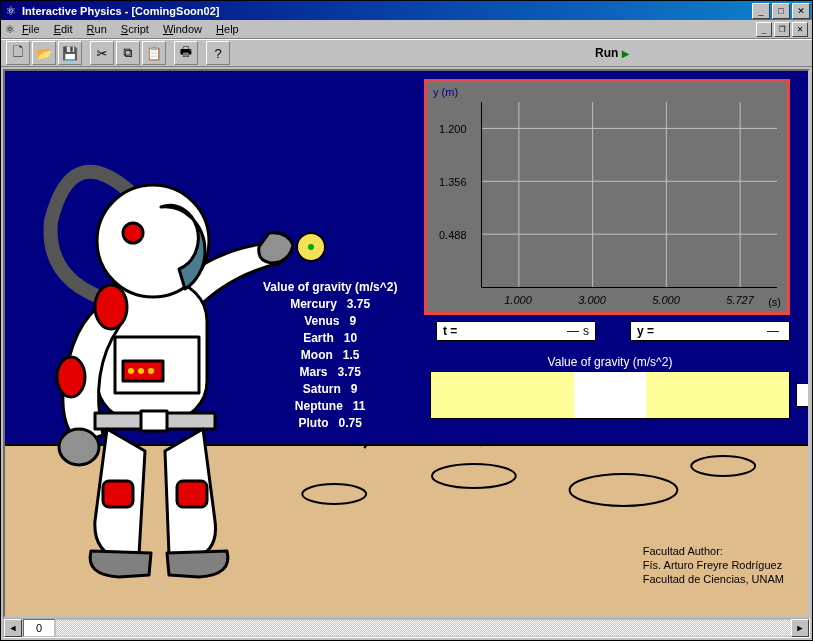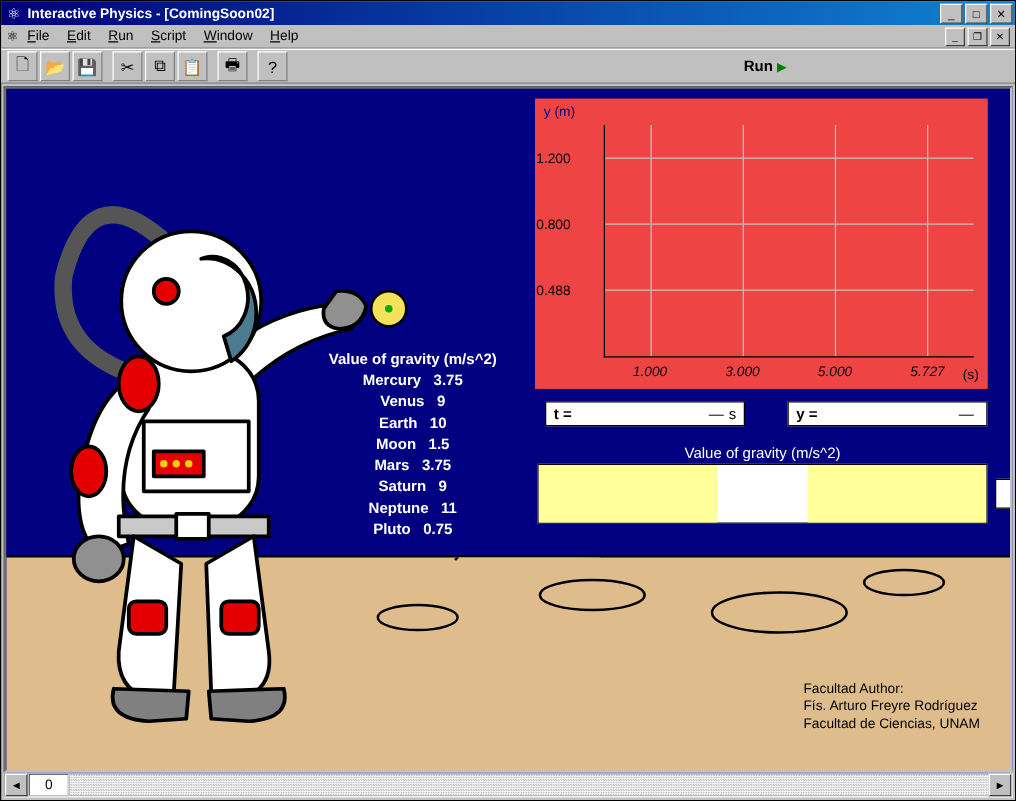--- a/index.html
+++ b/index.html
@@ -20,25 +20,25 @@
   .toolbar{height:28px;background:#c0c0c0;border-top:1px solid #fff;border-bottom:1px solid #808080;display:flex;align-items:center;padding:2px 4px;box-sizing:border-box;}
   .tbtn{width:22px;height:22px;border:1px solid;border-color:#fff #808080 #808080 #fff;margin:0 1px;display:flex;align-items:center;justify-content:center;font-size:13px;}
   .tsep{width:6px;}
   .simctrls{margin-left:350px;display:flex;align-items:center;gap:24px;font-size:12px;padding-left:14px;}
   .simctrls .run{font-weight:bold;color:#000;}
   .simctrls .runicon{color:#008000;font-size:10px;}
   .simctrls .dis{color:#808080;margin-top:41px;}
   
   .canvas{position:absolute;left:2px;top:68px;right:2px;bottom:22px;background:#000080;border:2px inset #c0c0c0;overflow:hidden;}
   
-  .chart{position:absolute;top:8px;right:18px;width:360px;height:230px;background:#ef4444;border:1px solid #ef4444;margin-left:12px;}
+  .chart{position:absolute;top:8px;right:18px;width:360px;height:230px;background:#737373;border:3px solid #ef4444;margin-left:12px;}
   .chart .ylab{position:absolute;left:6px;top:4px;font-size:11px;color:#000080;}
   .chart .xlab{position:absolute;right:6px;bottom:4px;font-size:11px;color:#000;}
   .chart .plot{position:absolute;left:54px;top:20px;right:10px;bottom:24px;border-left:1px solid #000;border-bottom:1px solid #000;}
-  .chart .ytick{position:absolute;left:0;font-size:11px;color:#000;transform:translateY(-50%);}
+  .chart .ytick{position:absolute;left:12px;font-size:11px;color:#000;transform:translateY(-50%);}
   .chart .xtick{position:absolute;bottom:6px;font-size:11px;color:#000;transform:translateX(-50%);font-style:italic;}
   
   .gravtable{position:absolute;left:258px;top:208px;color:#fff;font-weight:bold;font-size:12px;text-align:center;line-height:17px;}
   .gravtable .row{white-space:nowrap;}
   
   .readouts{position:absolute;right:18px;top:250px;display:flex;gap:34px;}
   .readout{width:160px;height:20px;background:#fff;border:1px solid #000;display:flex;align-items:center;font-size:12px;padding:0 6px;box-sizing:border-box;}
   .readout .lab{font-weight:bold;}
   .readout .val{margin-left:auto;margin-right:4px;}
   
@@ -189,21 +189,21 @@
             <line x1="0%" y1="42.85714285714285%" x2="100%" y2="42.85714285714285%" stroke="#c0c0c0" stroke-width="1"></line>
             <line x1="0%" y1="14.285714285714278%" x2="100%" y2="14.285714285714278%" stroke="#c0c0c0" stroke-width="1"></line>
             <line x1="12.5%" y1="0%" x2="12.5%" y2="100%" stroke="#c0c0c0" stroke-width="1"></line>
             <line x1="37.5%" y1="0%" x2="37.5%" y2="100%" stroke="#c0c0c0" stroke-width="1"></line>
             <line x1="62.5%" y1="0%" x2="62.5%" y2="100%" stroke="#c0c0c0" stroke-width="1"></line>
             <line x1="87.5%" y1="0%" x2="87.5%" y2="100%" stroke="#c0c0c0" stroke-width="1"></line>
           </svg>
       </div>
       <div id="yticks">
           <div class="ytick" style="top: 152.857px;">0.488</div>
-          <div class="ytick" style="top: 99.7143px;">0.800</div>
+          <div class="ytick" style="top: 99.7143px;">1.356</div>
           <div class="ytick" style="top: 46.5714px;">1.200</div>
         </div>
       <div id="xticks">
           <div class="xtick" style="left: 91px;">1.000</div>
           <div class="xtick" style="left: 165px;">3.000</div>
           <div class="xtick" style="left: 239px;">5.000</div>
           <div class="xtick" style="left: 313px;">5.727</div>
         </div>
     </div>
 

